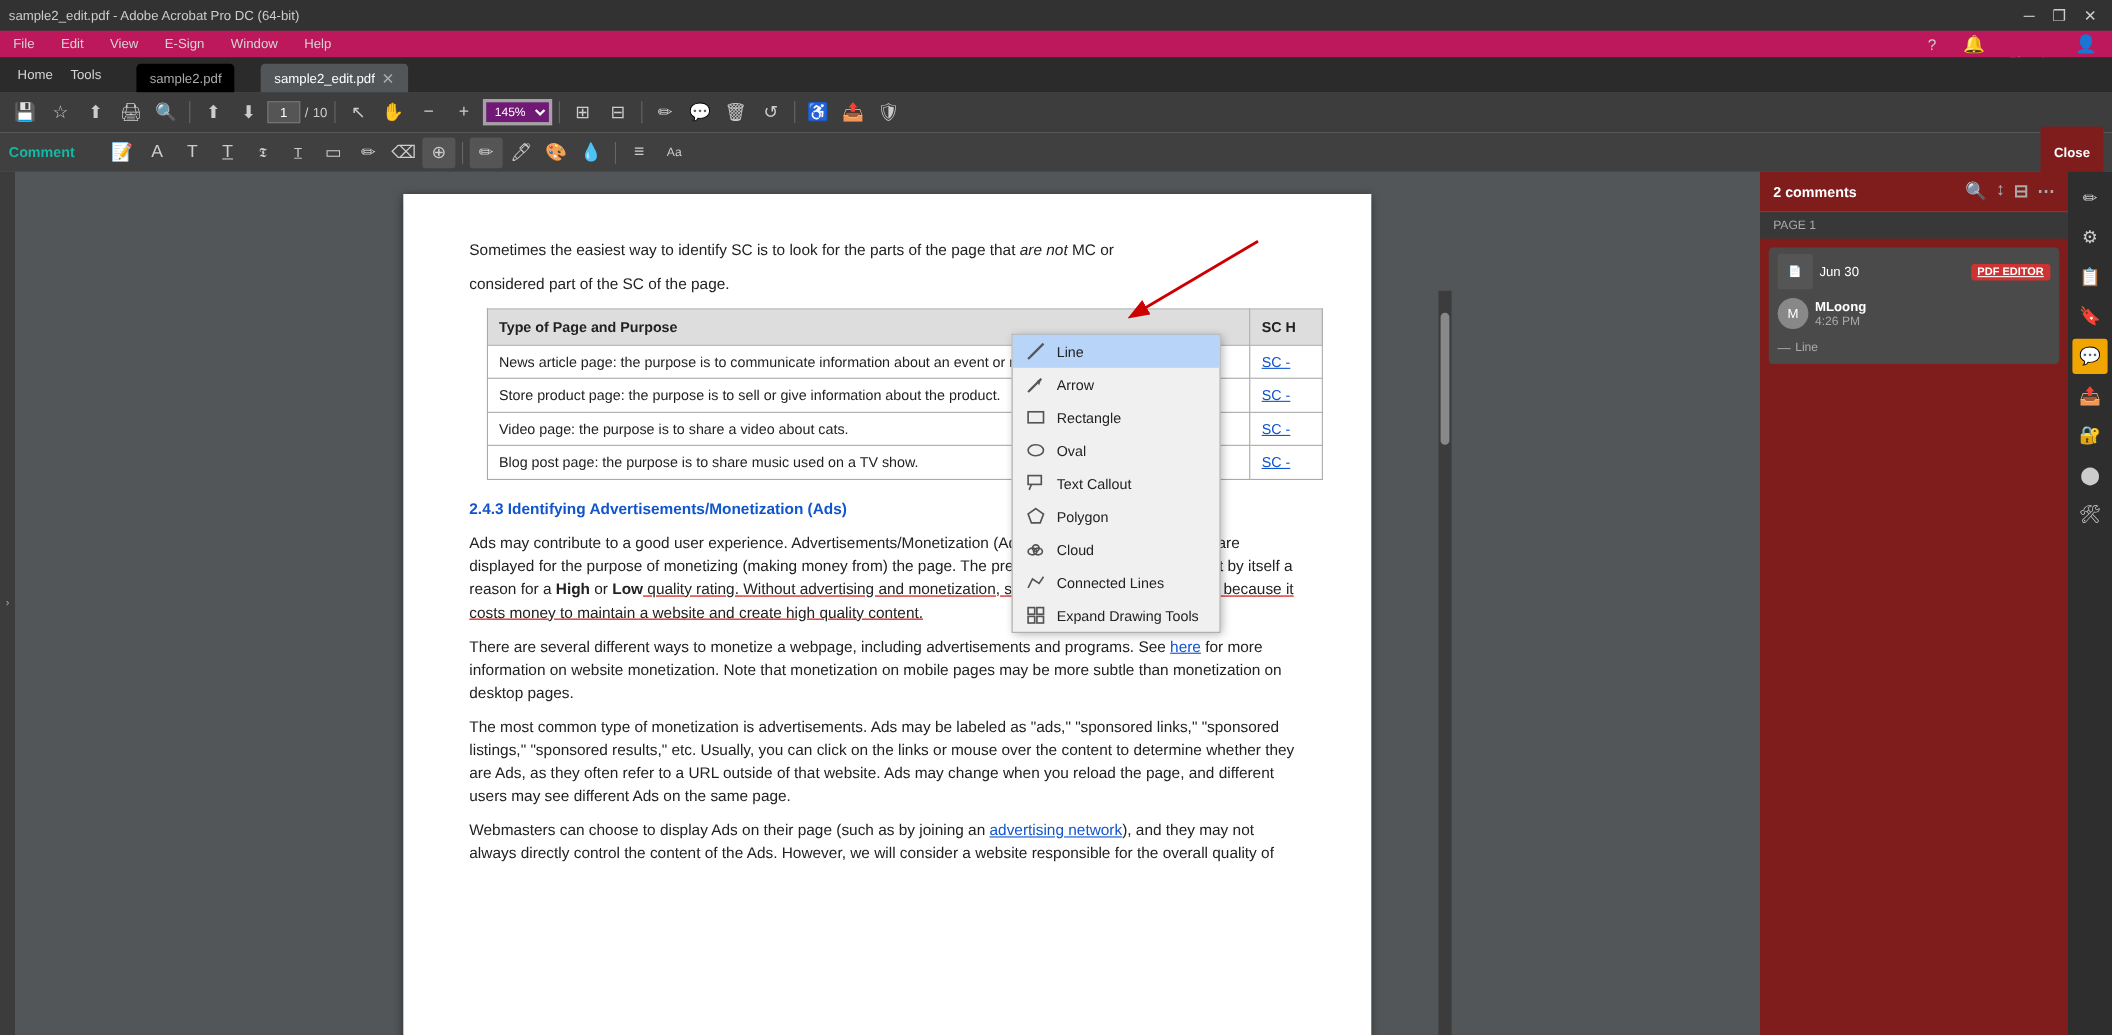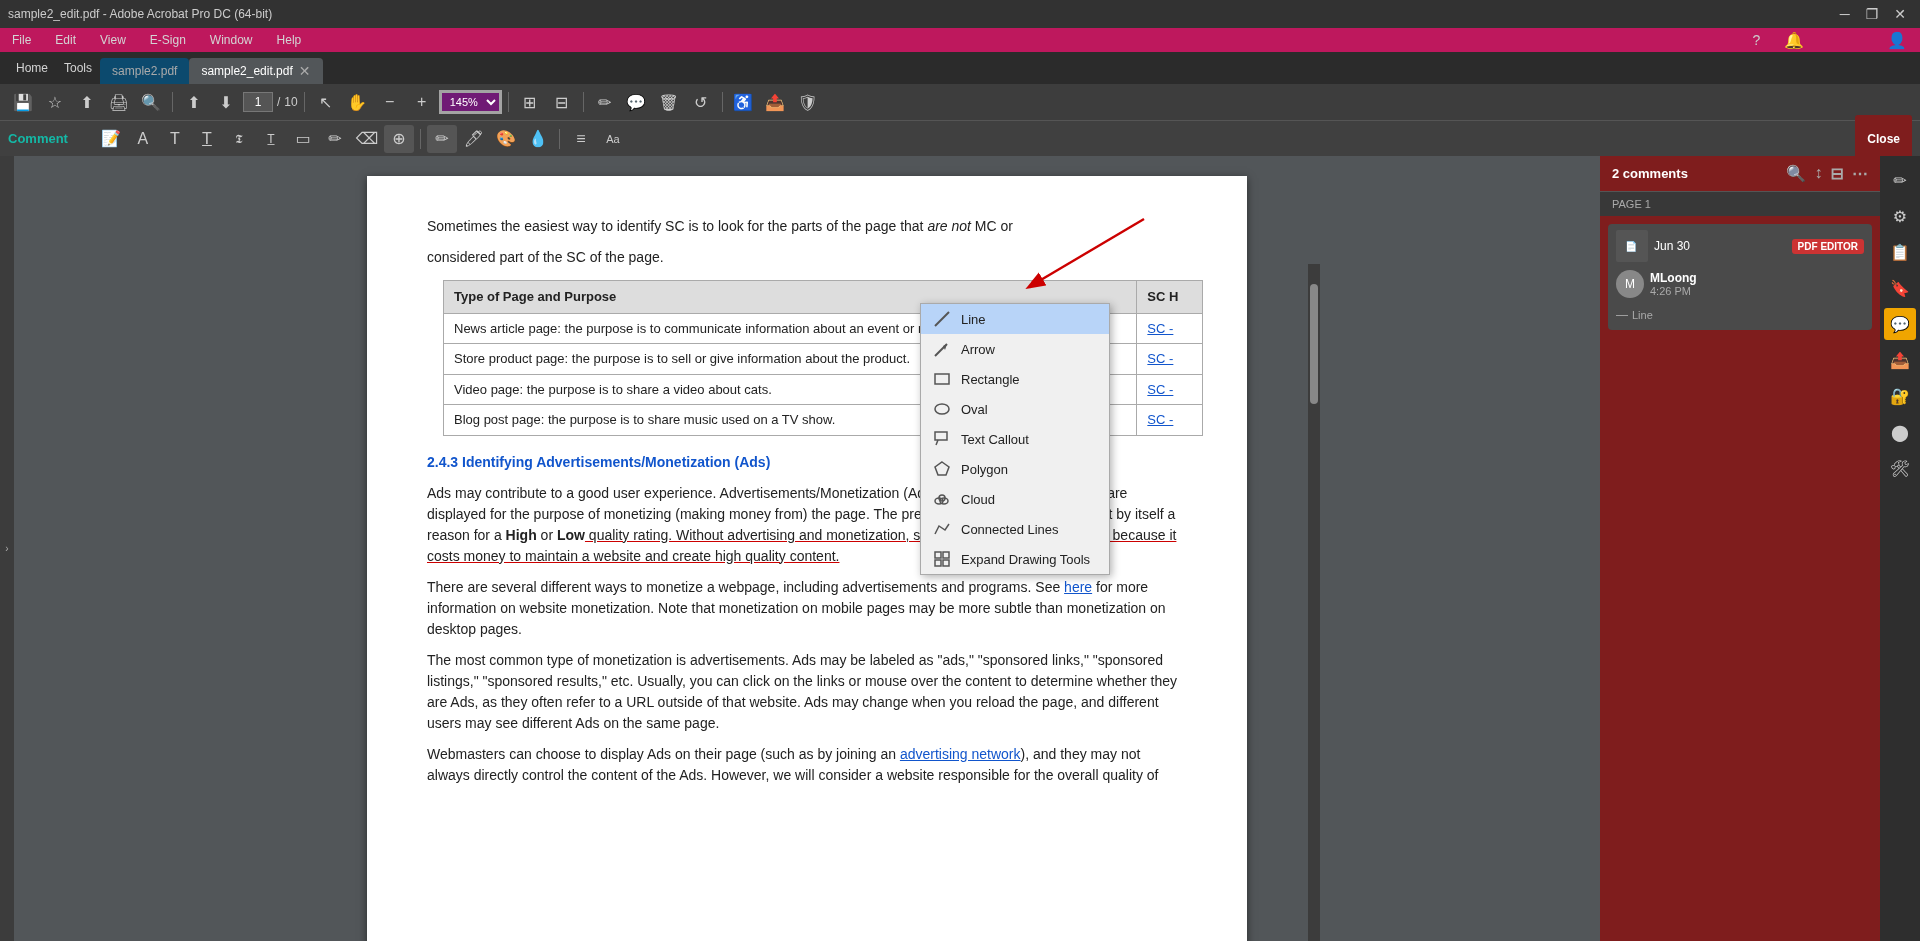--- a/index.html
+++ b/index.html
@@ -37,21 +37,21 @@
     .tab {
       height: 26px;
       padding: 0 12px;
       display: flex;
       align-items: center;
       font-size: 12px;
       cursor: pointer;
       border-radius: 4px 4px 0 0;
       gap: 6px;
     }
-    .tab.inactive { background: #0c4a6e; color: #aaa; }
+    .tab.inactive { background: #000000; color: #aaa; }
     .tab.active { background: #525659; color: #fff; }
     .tab-close { font-size: 14px; color: #aaa; cursor: pointer; }
 
     
     .toolbar {
       background: #3d3d3d;
       height: 36px;
       display: flex;
       align-items: center;
       padding: 0 8px;
@@ -263,20 +263,21 @@
     .comment-meta { flex: 1; }
     .comment-author { color: #fff; font-size: 12px; font-weight: bold; }
     .comment-time { color: #aaa; font-size: 11px; }
     .comment-badge {
       background: #cc3333;
       color: #fff;
       font-size: 10px;
       padding: 2px 6px;
       border-radius: 3px;
       font-weight: bold;
+      text-decoration: underline;
     }
     .comment-line-label {
       color: #aaa;
       font-size: 11px;
       padding: 4px 8px 8px;
       display: flex;
       align-items: center;
       gap: 4px;
     }
     .comment-line-icon { color: #aaa; font-size: 12px; }
@@ -359,21 +360,21 @@
   <span class="menu-item">Window</span>
   <span class="menu-item">Help</span>
   <div style="margin-left:auto;display:flex;gap:8px;align-items:center;">
     <button class="toolbar-btn" style="color:#ccc;font-size:14px;">?</button>
     <button class="toolbar-btn" style="color:#ccc;font-size:16px;">🔔</button>
     <button class="sign-in-btn">Sign In</button>
     <button class="toolbar-btn" style="color:#ccc;font-size:16px;">👤</button>
   </div>
 </div>
 
-<div style="background:#2b2b2b;height:32px;display:flex;align-items:flex-end;padding:0 8px;">
+<div style="background:#2b2b2b;height:32px;display:flex;align-items:flex-end;padding:0 8px;gap:24px;">
   <div style="display:flex;align-items:center;gap:16px;padding:0 8px;height:32px;">
     <span style="color:#d4d4d4;font-size:12px;cursor:pointer;">Home</span>
     <span style="color:#d4d4d4;font-size:12px;cursor:pointer;">Tools</span>
   </div>
   <div class="tab inactive">
     <span>sample2.pdf</span>
   </div>
   <div class="tab active">
     <span>sample2_edit.pdf</span>
     <span class="tab-close">✕</span>

